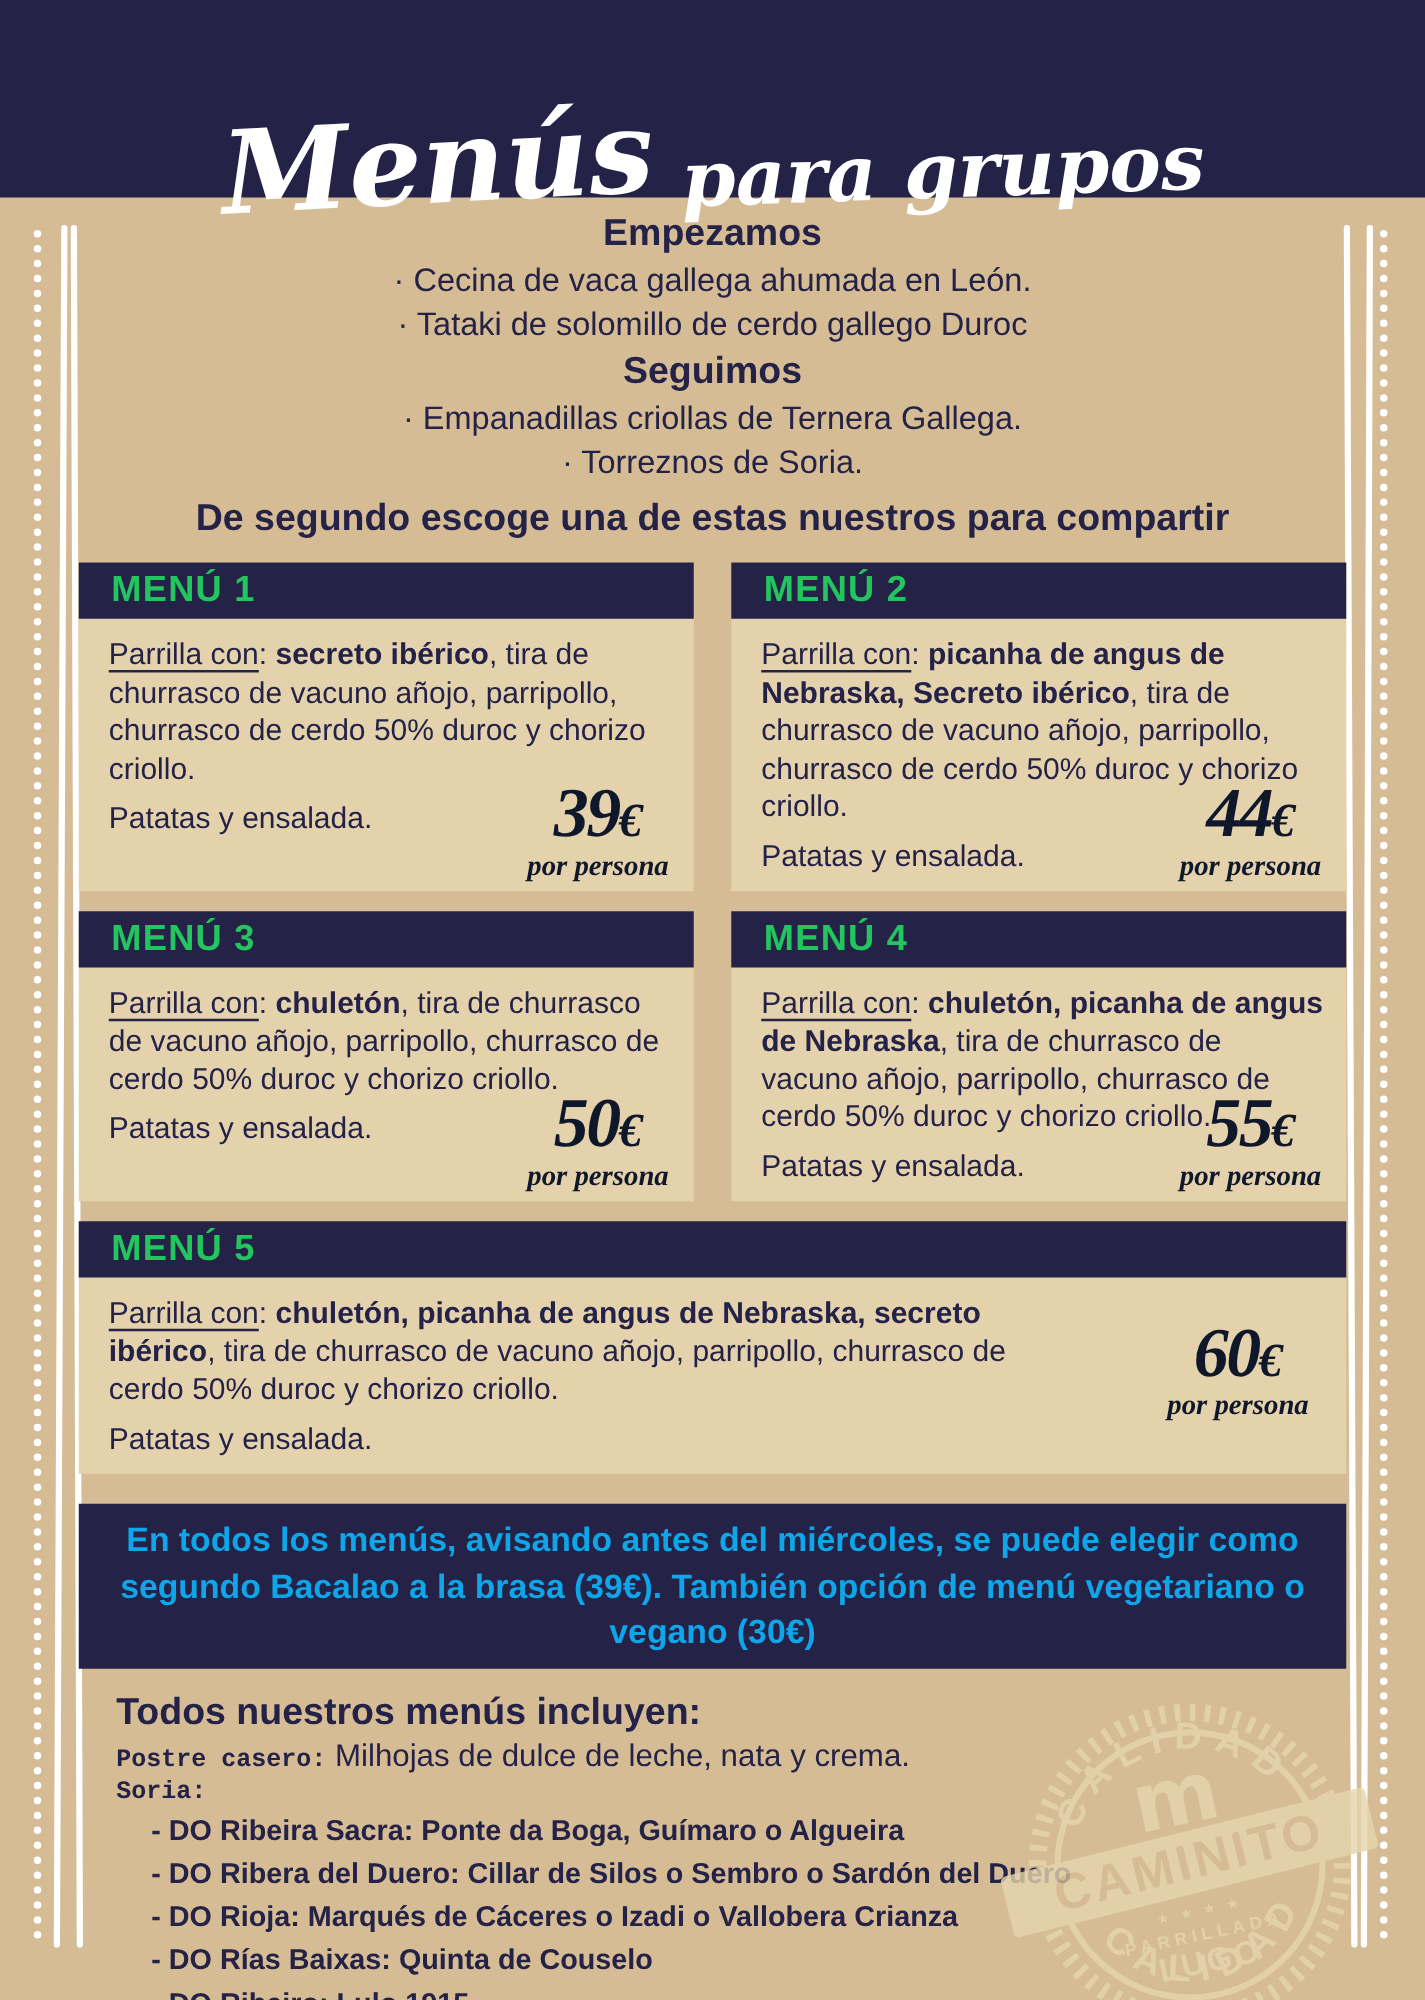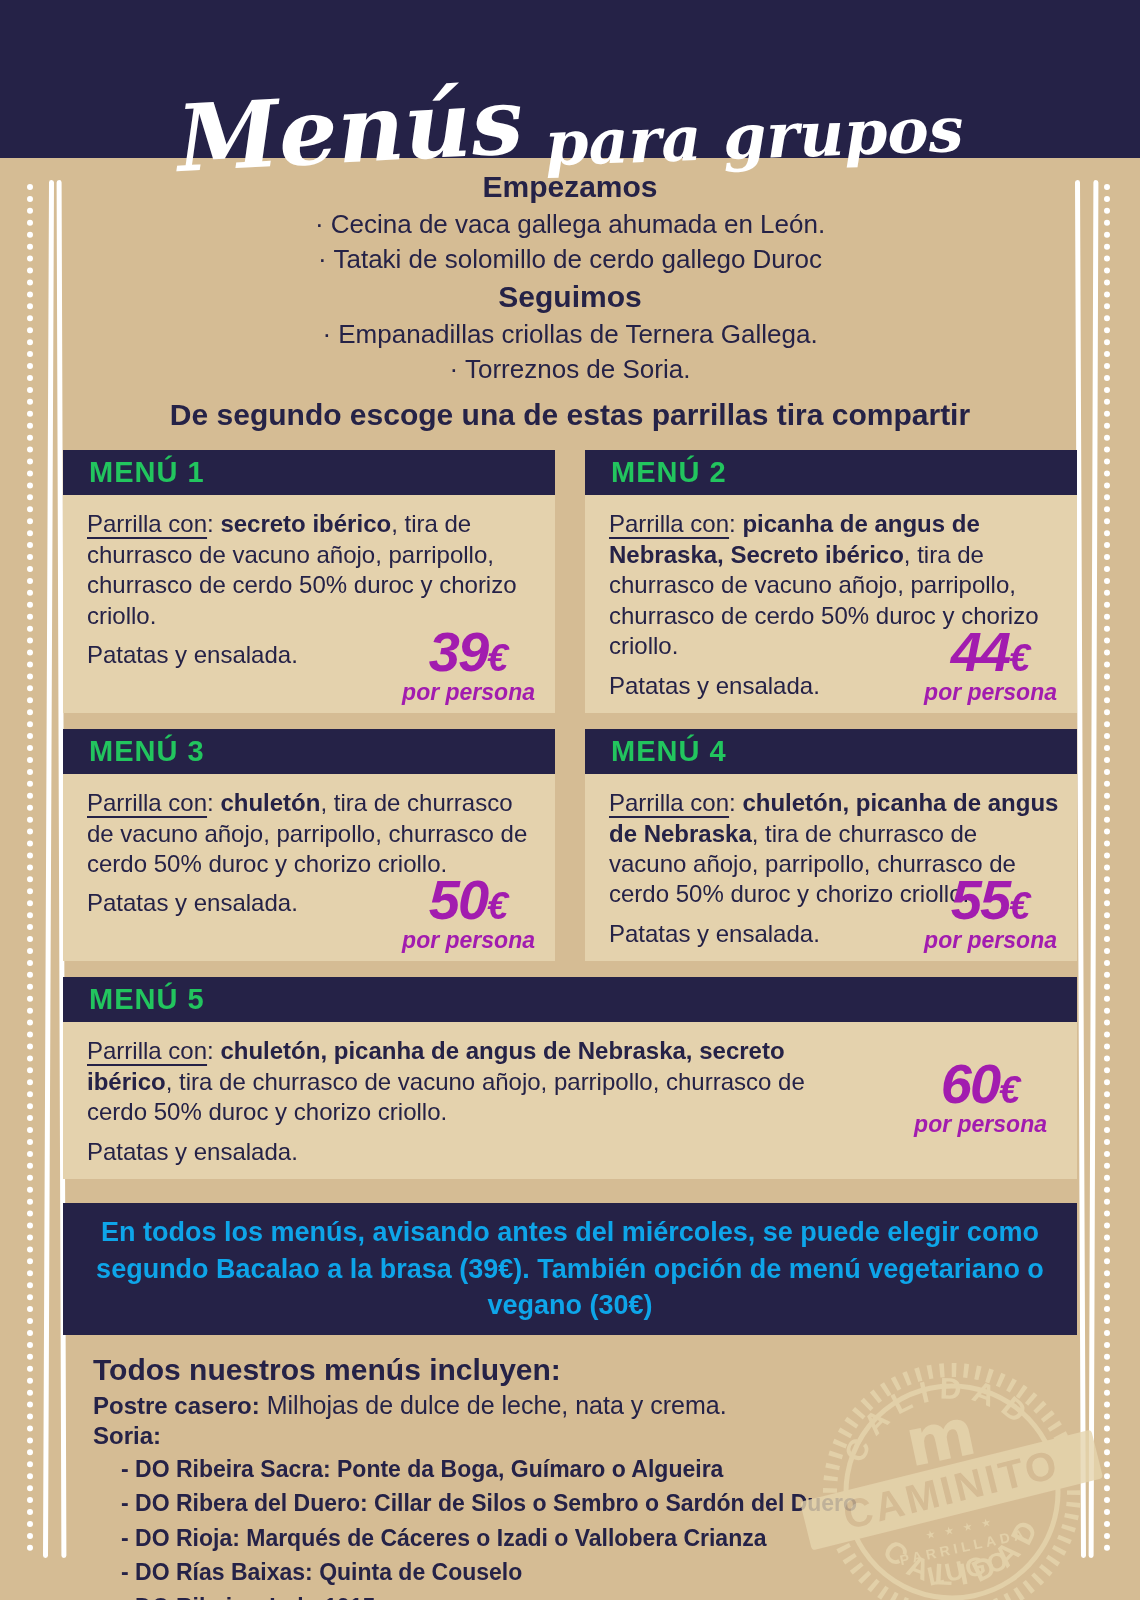--- a/index.html
+++ b/index.html
@@ -53,40 +53,40 @@
   }
   .card-bd{
     position:relative;flex:1;
     padding:14px 18px 12px 24px;
     font-size:24px;line-height:1.27;
   }
   .lead{text-decoration:underline;text-underline-offset:5px;}
   .sides{margin-top:9px;}
   .price{
     position:absolute;right:20px;bottom:6px;text-align:center;
-    font-family:Liberation Sans, sans-serif;font-style:italic;font-weight:bold;
-    color:#a21caf;
+    font-family:Liberation Serif, serif;font-style:italic;font-weight:bold;
+    color:#0f172a;
   }
   .price .amt{font-size:56px;line-height:.95;letter-spacing:-2px;}
   .price .amt .eur{font-size:38px;letter-spacing:0;}
   .price .per{font-size:23px;margin-top:0;}
   .card.full{margin-top:16px;}
   .card.full .card-bd{padding-right:230px;min-height:120px;}
   .card.full .price{right:30px;bottom:auto;top:50%;transform:translateY(-54%);}
   
   .note{
     margin-top:24px;background:#252247;color:#0ea5e9;
     font-weight:bold;font-size:27px;line-height:1.35;
     text-align:center;padding:11px 26px;
   }
   
   .includes{position:relative;margin-top:18px;padding-left:30px;}
   .includes .h{font-size:30px;font-weight:bold;margin-bottom:4px;}
   .line25{font-size:25px;margin:2px 0;}
-  .lbl{font-weight:bold;font-size:24px;}
+  .lbl{font-weight:bold;font-size:20px;font-family:Liberation Mono, monospace;}
   .wines{margin:2px 0 0 28px;}
   .wine{font-size:23px;font-weight:bold;line-height:1.5;}
   
   .stamp{position:absolute;right:-30px;top:-16px;width:310px;height:310px;opacity:.8;pointer-events:none;}
 </style>
 </head>
 <body>
 
 <div class="page">
 
@@ -104,21 +104,21 @@
 
   <div class="main">
 
     <div class="intro">
       <div class="h">Empezamos</div>
       <div class="i">· Cecina de vaca gallega ahumada en León.</div>
       <div class="i">· Tataki de solomillo de cerdo gallego Duroc</div>
       <div class="h">Seguimos</div>
       <div class="i">· Empanadillas criollas de Ternera Gallega.</div>
       <div class="i">· Torreznos de Soria.</div>
-      <div class="choose">De segundo escoge una de estas parrillas tira compartir</div>
+      <div class="choose">De segundo escoge una de estas nuestros para compartir</div>
     </div>
 
     <div class="grid">
 
       <article class="card">
         <div class="card-hd">MENÚ 1</div>
         <div class="card-bd">
           <p style="margin:0;"><span class="lead">Parrilla con</span><span>: </span><b>secreto ibérico</b><span>, tira de churrasco de vacuno añojo, parripollo, churrasco de cerdo 50% duroc y chorizo criollo.</span></p>
           <p class="sides" style="margin-bottom:0;">Patatas y ensalada.</p>
           <div class="price">

